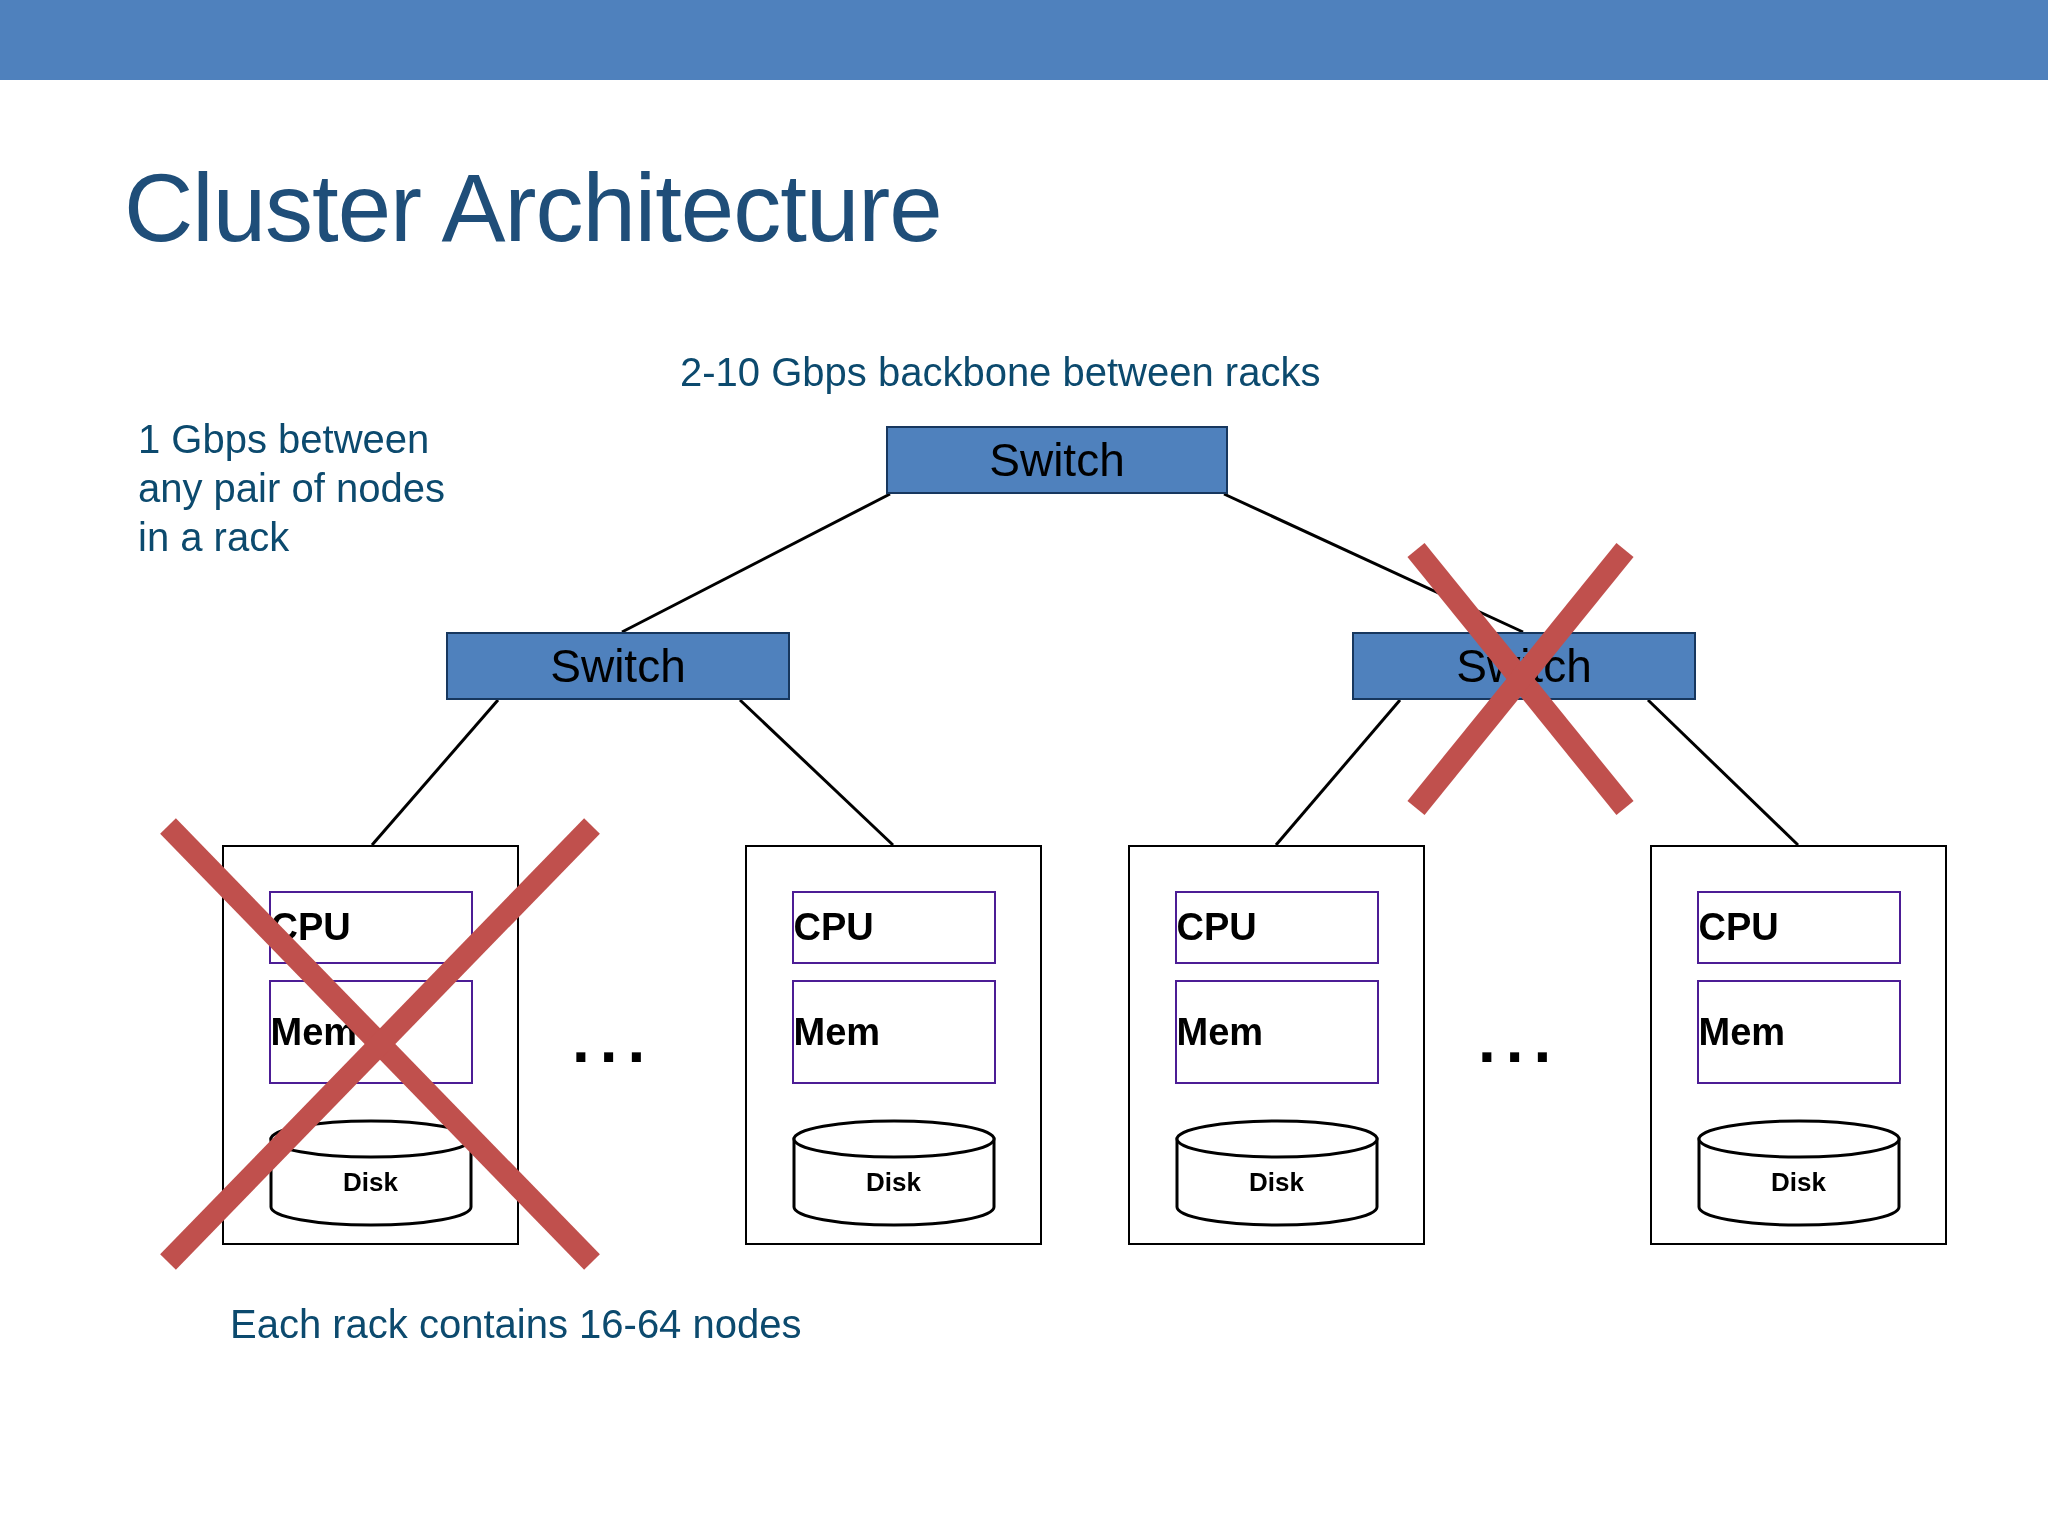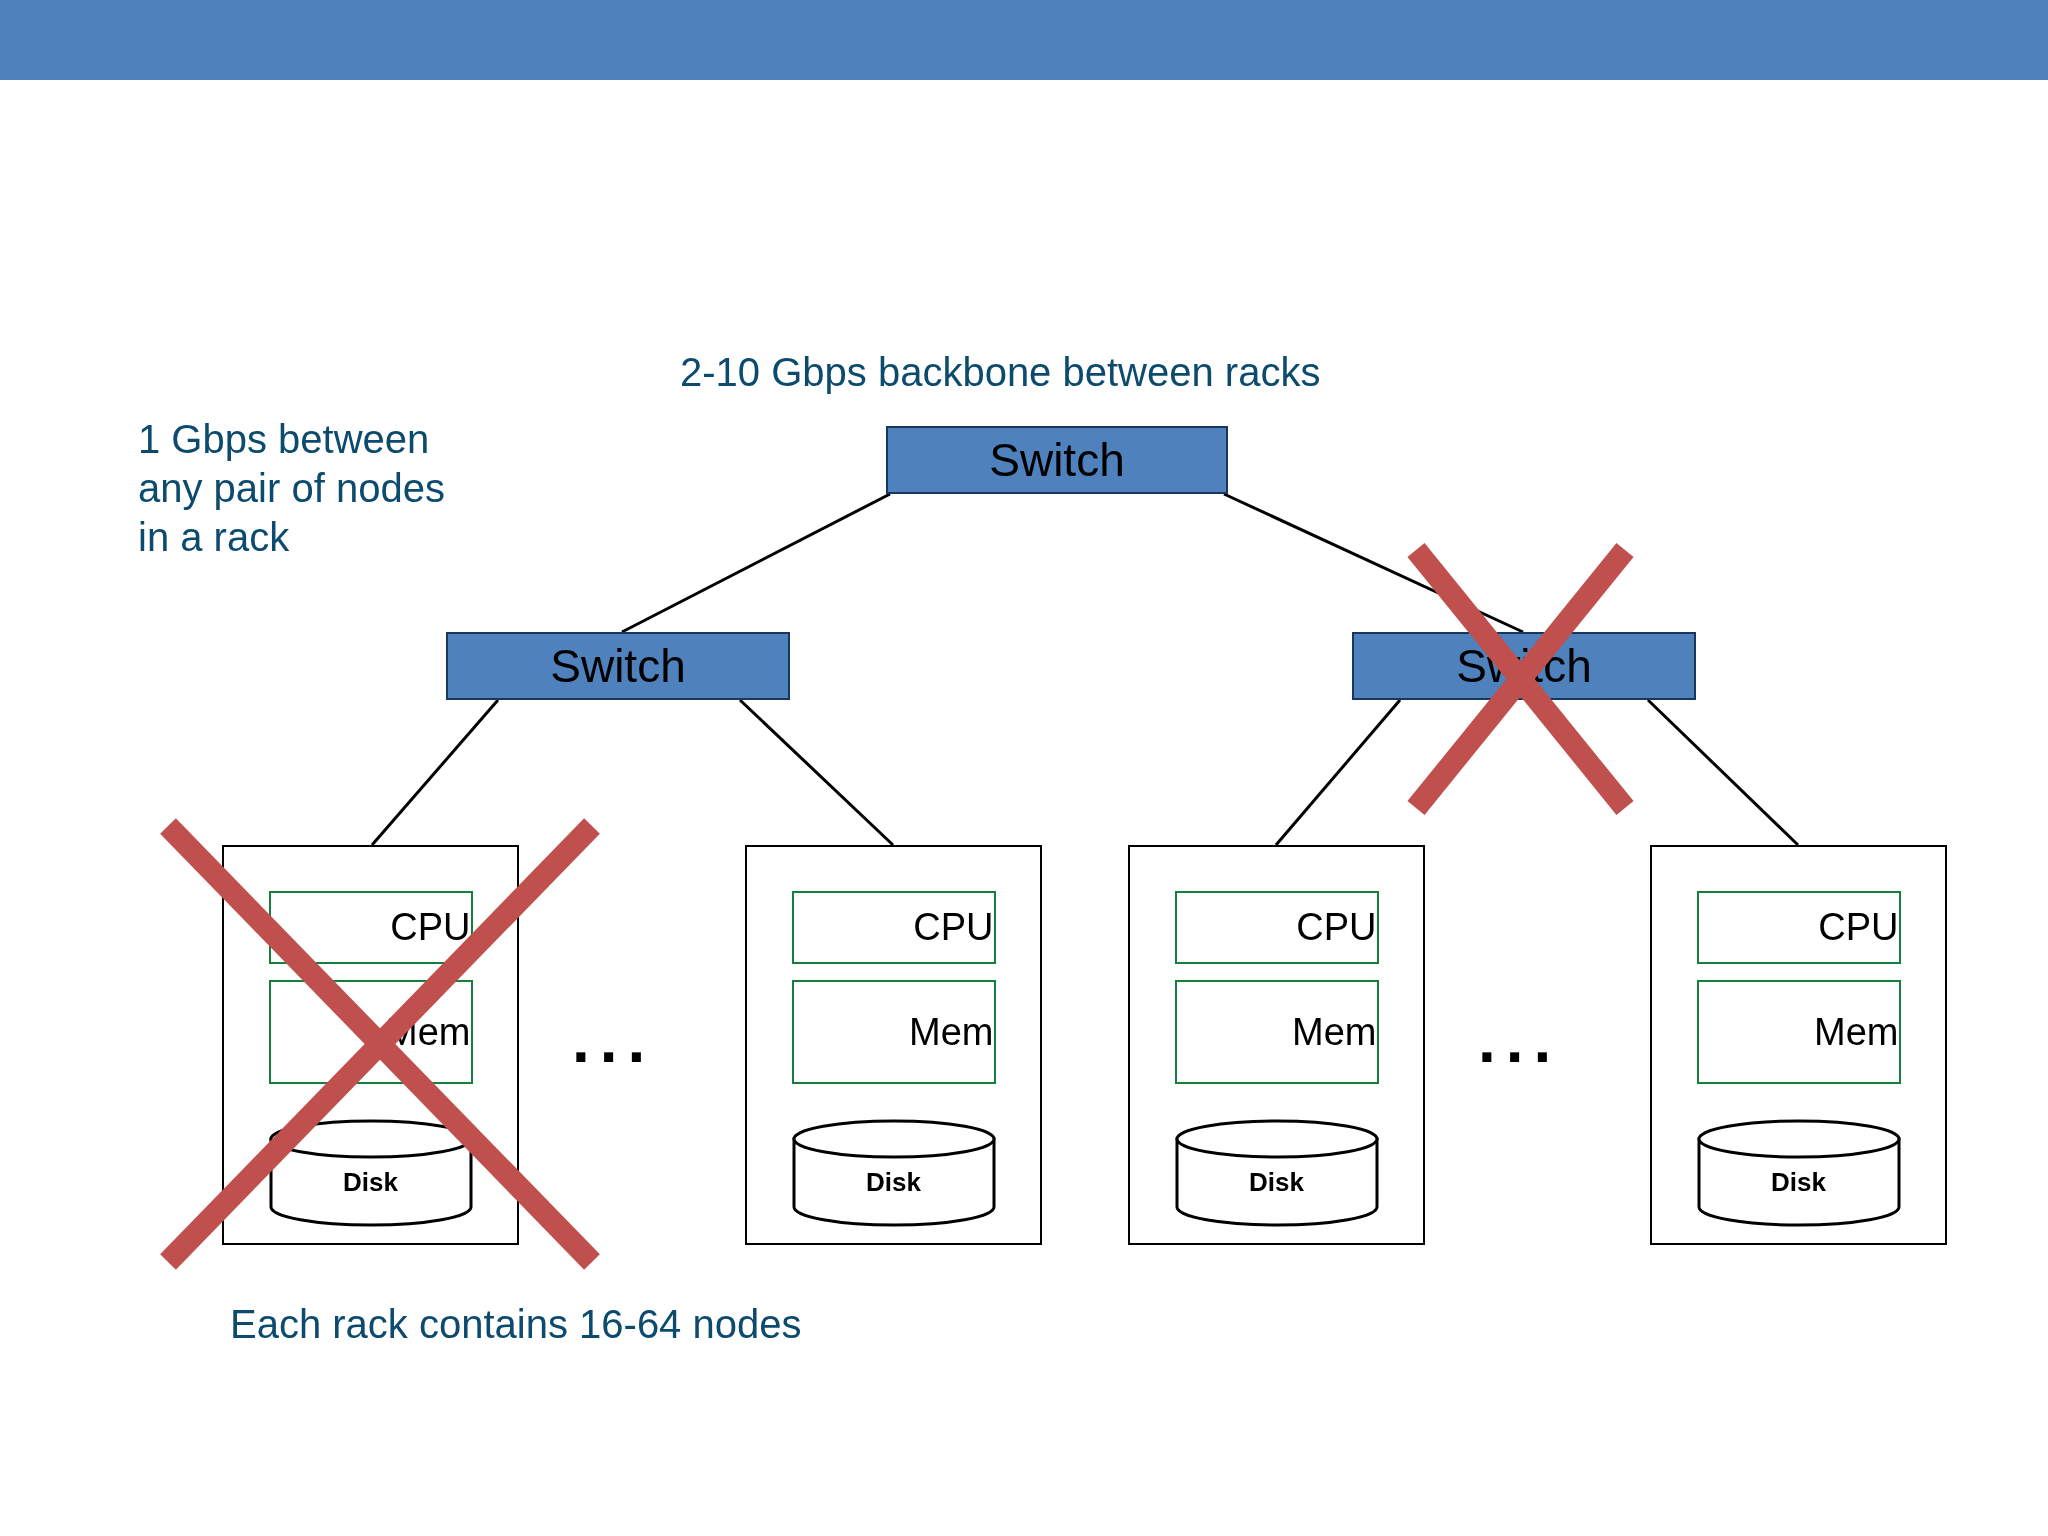--- a/index.html
+++ b/index.html
@@ -85,27 +85,27 @@
   #node-2 { left: 745px;  width: 297px; }
   #node-3 { left: 1128px; width: 297px; }
   #node-4 { left: 1650px; width: 297px; }
 
   .comp-cpu, .comp-mem {
     position: absolute;
     left: 50%;
     transform: translateX(-50%);
     width: 204px;
     background: #ffffff;
-    border: 2px solid #15803d;
+    border: 2px solid #4c1d95;
     box-sizing: border-box;
     display: flex;
     align-items: center;
-    justify-content: flex-end;
+    justify-content: flex-start;
     font-size: 38px;
-    font-weight: normal;
+    font-weight: bold;
     color: #000000;
   }
   .comp-cpu { top: 44px;  height: 73px; }
   .comp-mem { top: 133px; height: 104px; }
 
   .comp-disk {
     position: absolute;
     left: 50%;
     transform: translateX(-50%);
     top: 272px;
@@ -152,20 +152,21 @@
     pointer-events: none;
   }
 </style>
 </head>
 <body>
 
 <div id="slide">
 
   <div id="header-bar"></div>
 
+  <div id="page-title">Cluster Architecture</div>
 
   <div class="plain-label" id="backbone-label">2-10 Gbps backbone between racks</div>
 
   <div class="plain-label" id="rack-bandwidth-label">1 Gbps between
 any pair of nodes
 in a rack</div>
 
   <div class="plain-label" id="rack-size-label">Each rack contains 16-64 nodes</div>
 
   <svg id="diagram-svg" viewBox="0 0 2048 1536" xmlns="http://www.w3.org/2000/svg">

